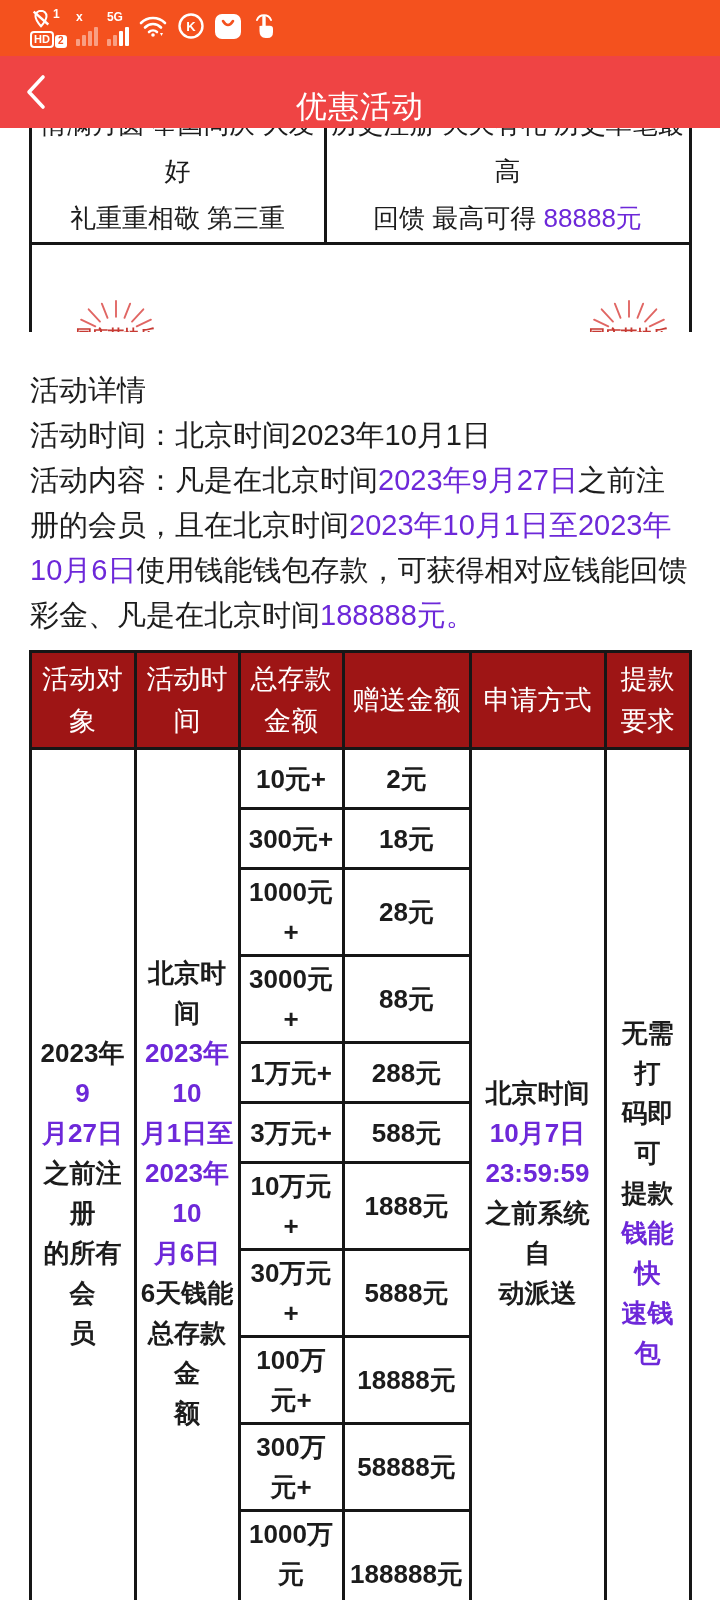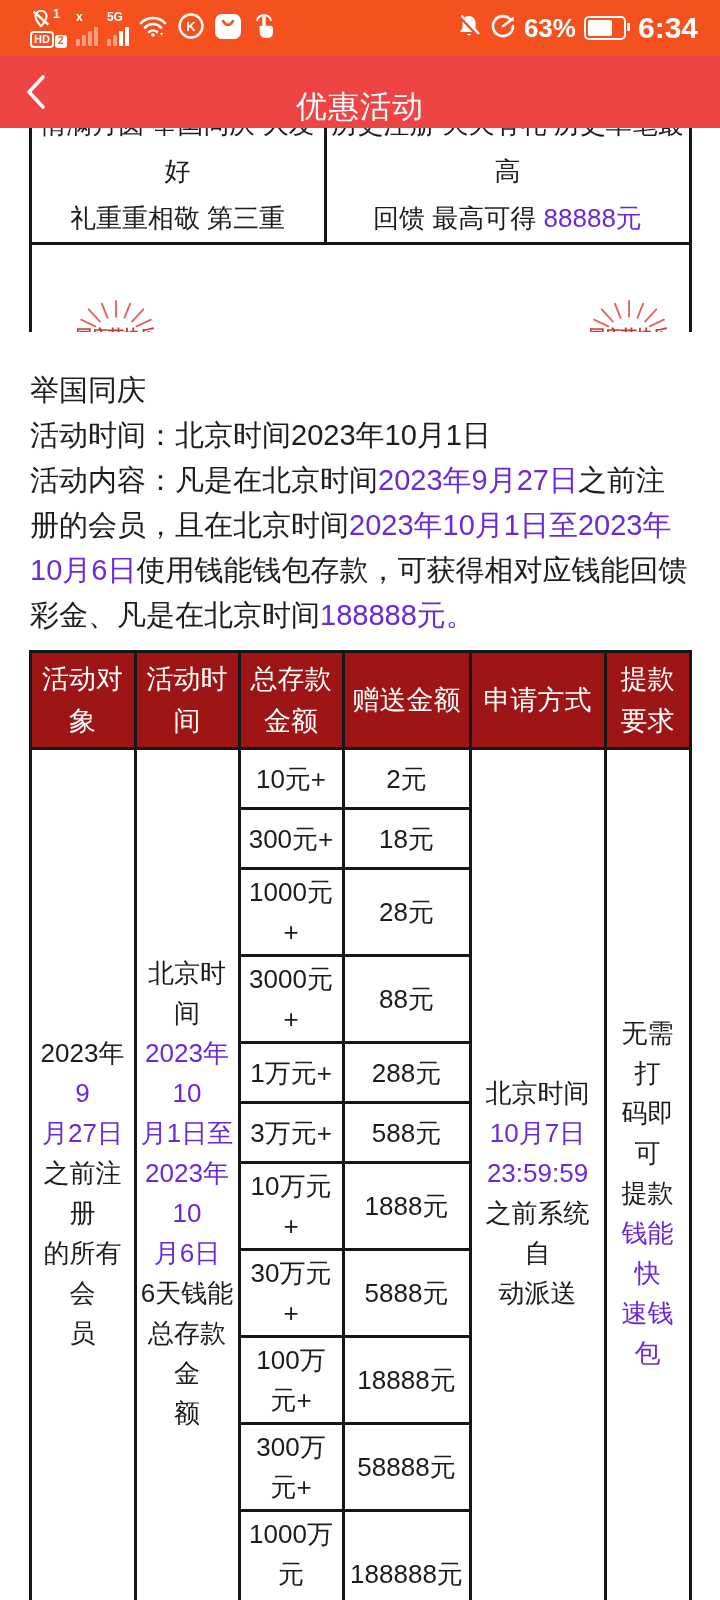--- a/index.html
+++ b/index.html
@@ -63,21 +63,21 @@
 
   
   table.main{
     width:660px;margin:12px auto 0;border-collapse:collapse;table-layout:fixed;
   }
   table.main th, table.main td{border:3px solid #161616;text-align:center;vertical-align:middle;}
   table.main th{
     background:#9E1515;color:#fff;font-size:27px;font-weight:500;line-height:42px;
     height:90px;padding:2px 6px;
   }
-  table.main td{font-size:26px;font-weight:400;line-height:40px;padding:2px 4px;white-space:pre-line;}
+  table.main td{font-size:26px;font-weight:700;line-height:40px;padding:2px 4px;white-space:pre-line;}
   table.main tr{height:60px;}
   table.main tr.tall{height:88px;}
   td.span-cell{font-size:25px;line-height:42px;}
 </style>
 </head>
 <body>
 
 <div class="statusbar">
   <div class="sb-left">
     <div class="sb-col">
@@ -132,43 +132,20 @@
         <path d="M9 9 q5 8 10 0" fill="none" stroke="#F4511E" stroke-width="2.6" stroke-linecap="round"></path>
       </svg>
     </span>
     <span>
       <svg width="26" height="28" viewBox="0 0 26 28">
         <path d="M6 8 a7.5 7.5 0 0 1 14 0" fill="none" stroke="#fff" stroke-width="2" stroke-linecap="round"></path>
         <path d="M13 5 v10" stroke="#fff" stroke-width="3.4" stroke-linecap="round"></path>
         <path d="M8.5 14 v5 q0 7 6 7 h2 q5.5 0 5.5-6 v-3 q0-3.2-3.2-3.2 h-8" fill="#fff"></path>
       </svg>
     </span>
-  </div>
-  <div class="sb-right">
-    <span>
-      <svg width="26" height="26" viewBox="0 0 26 26">
-        <path d="M13 3 c-4 0-6.5 3-6.5 7 v5 l-2.5 4 h18 l-2.5-4 v-5 c0-4-2.5-7-6.5-7z" fill="#fff"></path>
-        <path d="M10.8 21 a2.4 2.4 0 0 0 4.4 0z" fill="#fff"></path>
-        <line x1="4" y1="3" x2="22" y2="22" stroke="#F4511E" stroke-width="4"></line>
-        <line x1="5.5" y1="2.5" x2="23" y2="21" stroke="#fff" stroke-width="2.4"></line>
-      </svg>
-    </span>
-    <span>
-      <svg width="26" height="26" viewBox="0 0 26 26">
-        <path d="M20.5 6.5 a10 10 0 1 0 2.5 6.5" fill="none" stroke="#fff" stroke-width="2.6" stroke-linecap="round"></path>
-        <path d="M13 13 L20 8" stroke="#fff" stroke-width="2.6" stroke-linecap="round"></path>
-        <path d="M23.5 3.5 l0.4 5 -4.6-1.8 z" fill="#fff"></path>
-      </svg>
-    </span>
-    <span class="pct">63%</span>
-    <span class="battery">
-      <span class="fill"></span>
-        <span class="tip"></span>
-    </span>
-    <span class="clock">6:34</span>
   </div>
 </div>
 
 <div class="navbar">
   <span class="back">
     <svg width="24" height="40" viewBox="0 0 24 40">
       <polyline points="19,5 5,20 19,35" fill="none" stroke="#fff" stroke-width="3.6" stroke-linecap="round" stroke-linejoin="round"></polyline>
     </svg>
   </span>
   <div class="nav-title">优惠活动</div>
@@ -224,21 +201,21 @@
           </svg>
         </span>
         
       </td>
     </tr>
   </tbody>
     </table>
 </div>
 
 <div class="paras">
-  <p>举国同庆</p>
+  <p>活动详情</p>
   <p>活动时间：北京时间2023年10月1日</p>
   <p><span>活动内容：凡是在北京时间</span><span class="c-red">2023年9月27日</span><span>之前注册的会员，且在北京时间</span><span class="c-red">2023年10月1日至2023年10月6日</span><span>使用钱能钱包存款，可获得相对应钱能回馈彩金、凡是在北京时间</span><span class="c-red">188888元。</span></p>
 </div>
 
 <table class="main">
   <colgroup>
     <col style="width:105px">
       <col style="width:104px">
       <col style="width:104px">
     <col style="width:127px">

